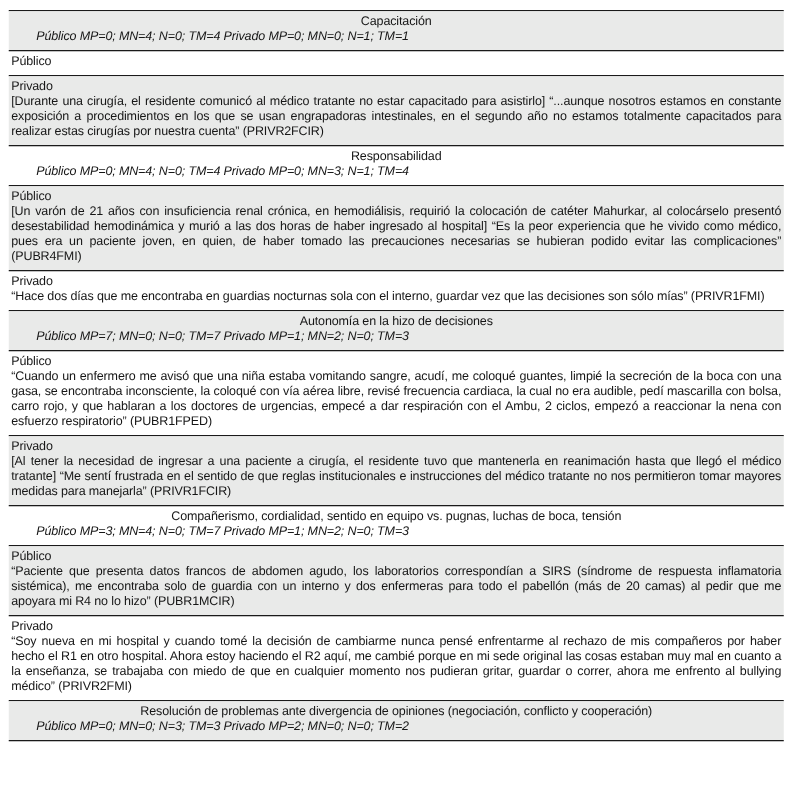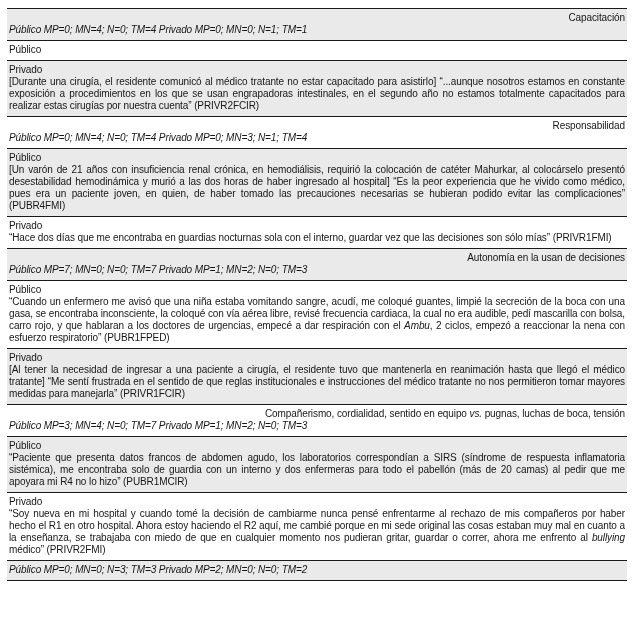--- a/index.html
+++ b/index.html
@@ -29,34 +29,34 @@
     border-bottom:1.4px solid var(--border);
     padding:3px 2px 4px 2px;
     font-size:10px;
     line-height:12px;
     letter-spacing:-0.1px;
   }
   .row:nth-child(odd){
     background:var(--shade);
   }
   .cat-title{
-    text-align:right;
+    text-align:center;
   }
   .cat-stats{
     font-style:italic;
+    margin-left:20px;
   }
   .entry-label{
     margin:0 0 0 0;
   }
   .row p{
     margin:0;
     text-align:justify;
   }
   .it{
-    font-style:italic;
   }
 </style>
 </head>
 <body>
 
 <div class="table" id="table">
     <div class="row category">
       <div class="cat-title"><span>Capacitación</span></div>
       <div class="cat-stats">Público MP=0; MN=4; N=0; TM=4 Privado MP=0; MN=0; N=1; TM=1</div>
     </div>
@@ -73,21 +73,21 @@
     </div>
     <div class="row entry">
       <div class="entry-label">Público</div>
       <p><span>[Un varón de 21 años con insuficiencia renal crónica, en hemodiálisis, requirió la colocación de catéter Mahurkar, al colocárselo presentó desestabilidad hemodinámica y murió a las dos horas de haber ingresado al hospital] “Es la peor experiencia que he vivido como médico, pues era un paciente joven, en quien, de haber tomado las precauciones necesarias se hubieran podido evitar las complicaciones” (PUBR4FMI)</span></p>
     </div>
     <div class="row entry">
       <div class="entry-label">Privado</div>
       <p><span>“Hace dos días que me encontraba en guardias nocturnas sola con el interno, guardar vez que las decisiones son sólo mías” (PRIVR1FMI)</span></p>
     </div>
     <div class="row category">
-      <div class="cat-title"><span>Autonomía en la usan de decisiones</span></div>
+      <div class="cat-title"><span>Autonomía en la hizo de decisiones</span></div>
       <div class="cat-stats">Público MP=7; MN=0; N=0; TM=7 Privado MP=1; MN=2; N=0; TM=3</div>
     </div>
     <div class="row entry">
       <div class="entry-label">Público</div>
       <p><span>“Cuando un enfermero me avisó que una niña estaba vomitando sangre, acudí, me coloqué guantes, limpié la secreción de la boca con una gasa, se encontraba inconsciente, la coloqué con vía aérea libre, revisé frecuencia cardiaca, la cual no era audible, pedí mascarilla con bolsa, carro rojo, y que hablaran a los doctores de urgencias, empecé a dar respiración con el </span><span class="it">Ambu</span><span>, 2 ciclos, empezó a reaccionar la nena con esfuerzo respiratorio” (PUBR1FPED)</span></p>
     </div>
     <div class="row entry">
       <div class="entry-label">Privado</div>
       <p><span>[Al tener la necesidad de ingresar a una paciente a cirugía, el residente tuvo que mantenerla en reanimación hasta que llegó el médico tratante] “Me sentí frustrada en el sentido de que reglas institucionales e instrucciones del médico tratante no nos permitieron tomar mayores medidas para manejarla” (PRIVR1FCIR)</span></p>
     </div>
@@ -97,15 +97,16 @@
     </div>
     <div class="row entry">
       <div class="entry-label">Público</div>
       <p><span>“Paciente que presenta datos francos de abdomen agudo, los laboratorios correspondían a SIRS (síndrome de respuesta inflamatoria sistémica), me encontraba solo de guardia con un interno y dos enfermeras para todo el pabellón (más de 20 camas) al pedir que me apoyara mi R4 no lo hizo” (PUBR1MCIR)</span></p>
     </div>
     <div class="row entry">
       <div class="entry-label">Privado</div>
       <p><span>“Soy nueva en mi hospital y cuando tomé la decisión de cambiarme nunca pensé enfrentarme al rechazo de mis compañeros por haber hecho el R1 en otro hospital. Ahora estoy haciendo el R2 aquí, me cambié porque en mi sede original las cosas estaban muy mal en cuanto a la enseñanza, se trabajaba con miedo de que en cualquier momento nos pudieran gritar, guardar o correr, ahora me enfrento al </span><span class="it">bullying</span><span> médico” (PRIVR2FMI)</span></p>
     </div>
     <div class="row category">
+      <div class="cat-title"><span>Resolución de problemas ante divergencia de opiniones (negociación, conflicto y cooperación)</span></div>
       <div class="cat-stats">Público MP=0; MN=0; N=3; TM=3 Privado MP=2; MN=0; N=0; TM=2</div>
     </div>
   </div>
 
 </body></html>

